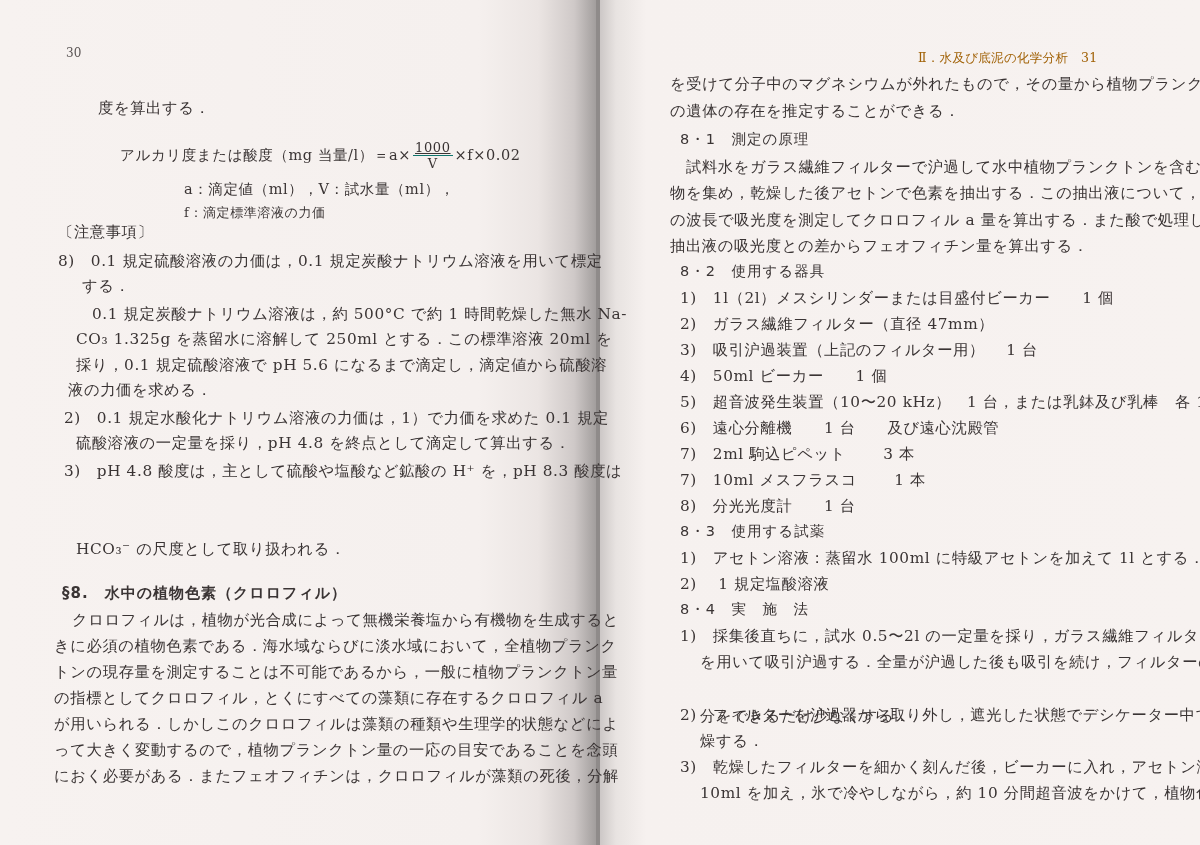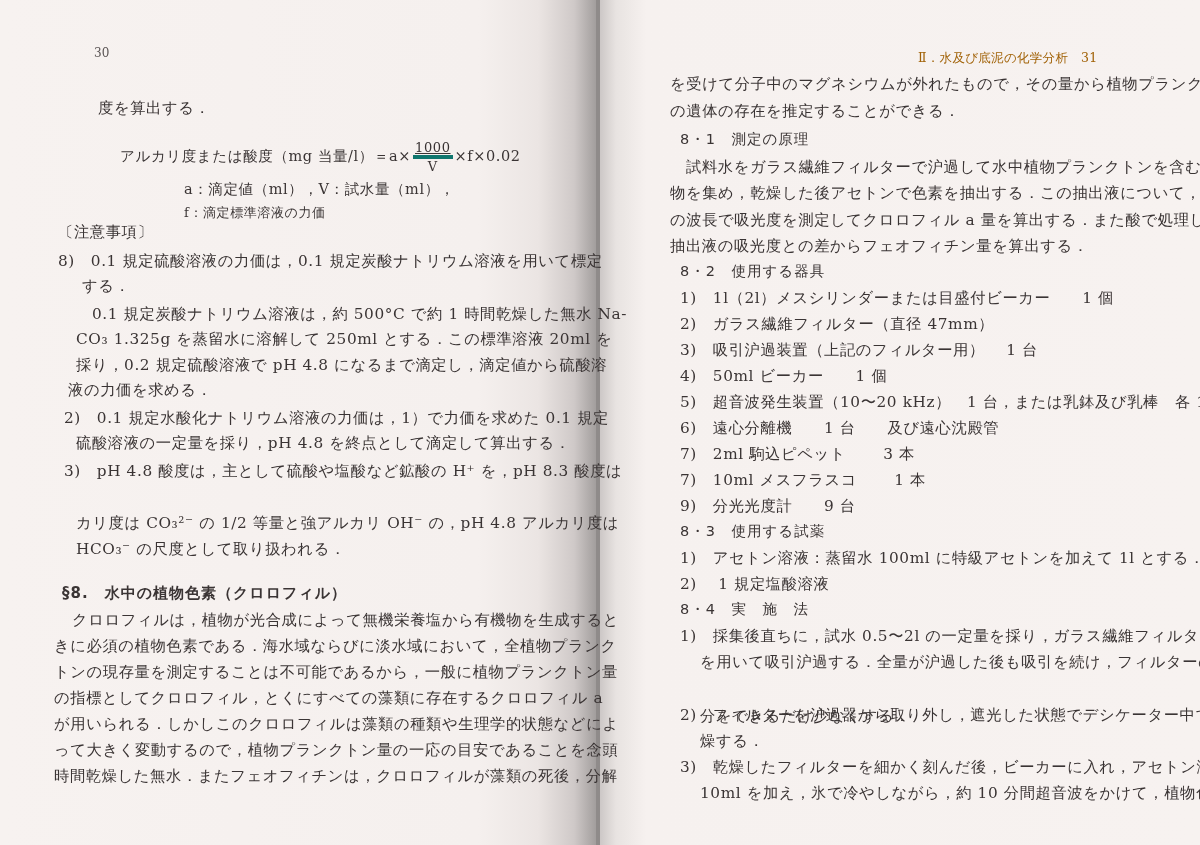--- a/index.html
+++ b/index.html
@@ -22,65 +22,64 @@
   .spine { position:absolute; left:596px; top:0; width:4px; height:845px; background:#8f8b8a; }
   .line {
     position:absolute; white-space:nowrap; font-size:15.3px; letter-spacing:0.6px;
   }
   .head-num { font-size:12px; letter-spacing:0; color:#5a5454; }
   .running-head { font-size:12.5px; letter-spacing:0.3px; color:#a16207; }
   .section-h { font-family:"DejaVu Sans","Liberation Sans",sans-serif; font-weight:bold; font-size:15px; letter-spacing:1px; }
   .sub-h { font-family:"DejaVu Sans","Liberation Sans",sans-serif; font-size:14.5px; letter-spacing:1px; font-weight:500; }
   .formula { font-size:14.5px; }
   .frac { display:inline-block; vertical-align:middle; text-align:center; margin:0 2px; font-size:13px; }
-  .frac .num { display:block; border-bottom:4px solid #0f766e; padding:0 2px; line-height:15px;text-decoration:underline; }
+  .frac .num { display:block; border-bottom:1px solid #0f766e; padding:0 2px; line-height:15px;text-decoration:underline; }
   .frac .den { display:block; line-height:15px; }
 </style>
 </head>
 <body>
 
 <div class="spread">
   <div class="page-left"></div>
   <div class="page-right"></div>
   <div class="spine"></div>
 
-  <div class="line head-num" style="left:66px;top:46px;margin-left:28px;">30</div>
+  <div class="line head-num" style="left:66px;top:46px;">30</div>
 
   <div class="line" style="left:98px;top:98px;">度を算出する．</div>
 
   <div class="line formula" style="left:120px;top:140px;">
     <span>アルカリ度または酸度（mg 当量/l）＝a×</span><span class="frac"><span class="num">1000</span><span class="den">V</span></span><span>×f×0.02</span>
   </div>
 
   <div class="line" style="left:184px;top:180px;font-size:14.5px;">a：滴定値（ml），V：試水量（ml），</div>
   <div class="line" style="left:184px;top:204px;font-size:13px;">f：滴定標準溶液の力価</div>
 
   <div class="line" style="left:58px;top:222px;">〔注意事項〕</div>
 
   <div class="line" style="left:58px;top:251px;">8)　0.1 規定硫酸溶液の力価は，0.1 規定炭酸ナトリウム溶液を用いて標定</div>
   <div class="line" style="left:82px;top:276px;">する．</div>
   <div class="line" style="left:92px;top:304px;">0.1 規定炭酸ナトリウム溶液は，約 500°C で約 1 時間乾燥した無水 Na-</div>
   <div class="line" style="left:76px;top:329px;">CO₃ 1.325g を蒸留水に溶解して 250ml とする．この標準溶液 20ml を</div>
-  <div class="line" style="left:76px;top:355px;">採り，0.2 規定硫酸溶液で pH 4.8 になるまで滴定し，滴定値から硫酸溶</div>
+  <div class="line" style="left:76px;top:355px;">採り，0.1 規定硫酸溶液で pH 5.6 になるまで滴定し，滴定値から硫酸溶</div>
   <div class="line" style="left:68px;top:380px;">液の力価を求める．</div>
   <div class="line" style="left:64px;top:408px;">2)　0.1 規定水酸化ナトリウム溶液の力価は，1）で力価を求めた 0.1 規定</div>
   <div class="line" style="left:76px;top:433px;">硫酸溶液の一定量を採り，pH 4.8 を終点として滴定して算出する．</div>
   <div class="line" style="left:64px;top:461px;">3)　pH 4.8 酸度は，主として硫酸や塩酸など鉱酸の H⁺ を，pH 8.3 酸度は</div>
-  <div class="line" style="left:76px;top:513px;">カリ度は CO₃²⁻ の 1/2 等量と強アルカリ OH⁻ の，pH 4.8 アルカリ度は</div>
   <div class="line" style="left:76px;top:539px;">HCO₃⁻ の尺度として取り扱われる．</div>
 
   <div class="line section-h" style="left:62px;top:584px;">§8.　水中の植物色素（クロロフィル）</div>
 
   <div class="line" style="left:72px;top:610px;">クロロフィルは，植物が光合成によって無機栄養塩から有機物を生成すると</div>
   <div class="line" style="left:54px;top:636px;">きに必須の植物色素である．海水域ならびに淡水域において，全植物プランク</div>
   <div class="line" style="left:54px;top:662px;">トンの現存量を測定することは不可能であるから，一般に植物プランクトン量</div>
   <div class="line" style="left:54px;top:688px;">の指標としてクロロフィル，とくにすべての藻類に存在するクロロフィル a</div>
   <div class="line" style="left:54px;top:714px;">が用いられる．しかしこのクロロフィルは藻類の種類や生理学的状態などによ</div>
   <div class="line" style="left:54px;top:740px;">って大きく変動するので，植物プランクトン量の一応の目安であることを念頭</div>
-  <div class="line" style="left:54px;top:766px;">時間乾燥した無水．またフェオフィチンは，クロロフィルが藻類の死後，分解</div>
+  <div class="line" style="left:54px;top:766px;">におく必要がある．またフェオフィチンは，クロロフィルが藻類の死後，分解</div>
 
   <div class="line running-head" style="left:918px;top:50px;">Ⅱ．水及び底泥の化学分析　31</div>
 
   <div class="line" style="left:670px;top:74px;">を受けて分子中のマグネシウムが外れたもので，その量から植物プランクトン</div>
   <div class="line" style="left:670px;top:101px;">の遺体の存在を推定することができる．</div>
 
   <div class="line sub-h" style="left:680px;top:130px;">8・1　測定の原理</div>
   <div class="line" style="left:686px;top:157px;">試料水をガラス繊維フィルターで沪過して水中植物プランクトンを含む懸濁</div>
   <div class="line" style="left:670px;top:183px;">物を集め，乾燥した後アセトンで色素を抽出する．この抽出液について，一定</div>
   <div class="line" style="left:670px;top:210px;">の波長で吸光度を測定してクロロフィル a 量を算出する．また酸で処理した</div>
@@ -88,21 +87,21 @@
 
   <div class="line sub-h" style="left:680px;top:262px;">8・2　使用する器具</div>
   <div class="line" style="left:680px;top:288px;">1)　1l（2l）メスシリンダーまたは目盛付ビーカー　　1 個</div>
   <div class="line" style="left:680px;top:314px;">2)　ガラス繊維フィルター（直径 47mm）</div>
   <div class="line" style="left:680px;top:340px;">3)　吸引沪過装置（上記のフィルター用）　 1 台</div>
   <div class="line" style="left:680px;top:366px;">4)　50ml ビーカー　　1 個</div>
   <div class="line" style="left:680px;top:392px;">5)　超音波発生装置（10〜20 kHz）　1 台，または乳鉢及び乳棒　各 1 個</div>
   <div class="line" style="left:680px;top:418px;">6)　遠心分離機　　1 台　　及び遠心沈殿管</div>
   <div class="line" style="left:680px;top:444px;">7)　2ml 駒込ピペット　　 3 本</div>
   <div class="line" style="left:680px;top:470px;">7)　10ml メスフラスコ　　 1 本</div>
-  <div class="line" style="left:680px;top:496px;">9)　分光光度計　　9 台</div>
+  <div class="line" style="left:680px;top:496px;">8)　分光光度計　　1 台</div>
 
   <div class="line sub-h" style="left:680px;top:522px;">8・3　使用する試薬</div>
   <div class="line" style="left:680px;top:548px;">1)　アセトン溶液：蒸留水 100ml に特級アセトンを加えて 1l とする．</div>
   <div class="line" style="left:680px;top:574px;">2)　 1 規定塩酸溶液</div>
 
   <div class="line sub-h" style="left:680px;top:600px;">8・4　実　施　法</div>
   <div class="line" style="left:680px;top:626px;">1)　採集後直ちに，試水 0.5〜2l の一定量を採り，ガラス繊維フィルター</div>
   <div class="line" style="left:700px;top:652px;">を用いて吸引沪過する．全量が沪過した後も吸引を続け，フィルターの水</div>
   <div class="line" style="left:700px;top:706px;text-align:center;">分をできるだけ少なくする．</div>
   <div class="line" style="left:680px;top:705px;">2)　フィルターを沪過器から取り外し，遮光した状態でデシケーター中で乾</div>

